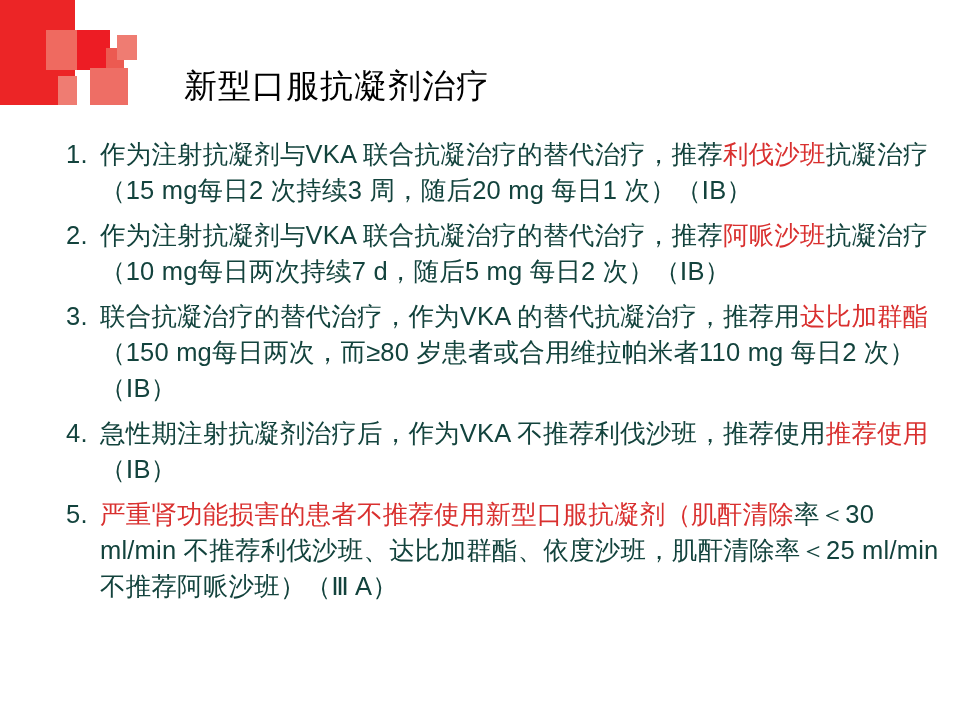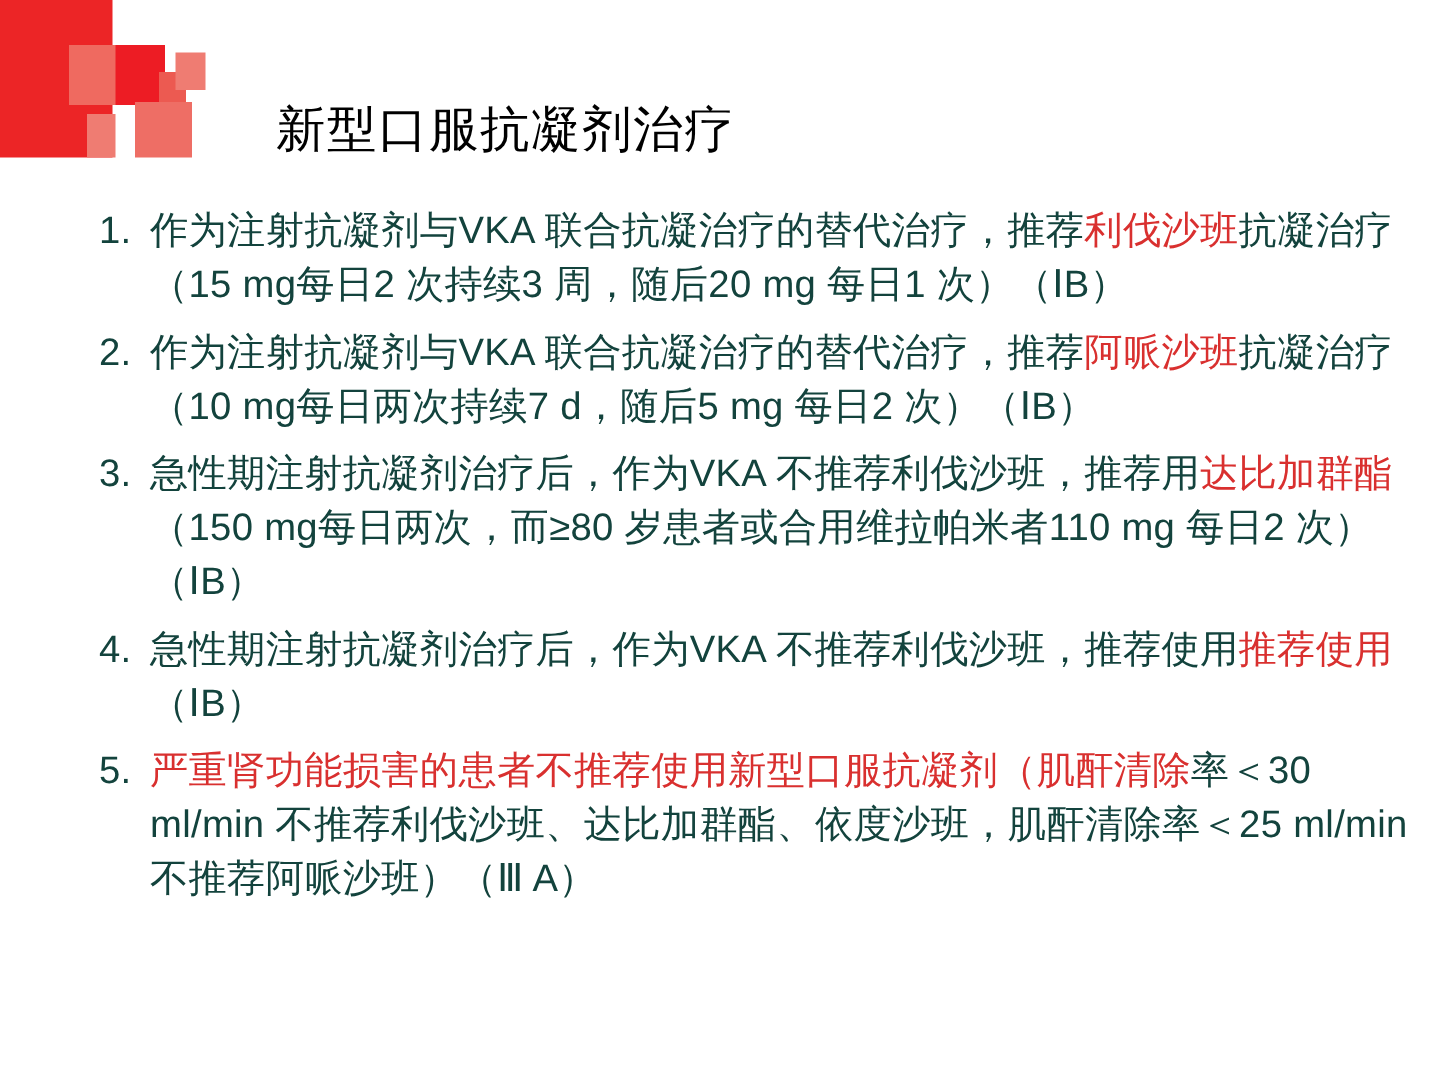--- a/index.html
+++ b/index.html
@@ -102,21 +102,21 @@
       <div class="list-item">
         <span class="item-num">1.</span>
         <span class="item-text"><span>作为注射抗凝剂与VKA 联合抗凝治疗的替代治疗，推荐</span><span class="hl">利伐沙班</span><span>抗凝治疗（15 mg每日2 次持续3 周，随后20 mg 每日1 次）（ⅠB）</span></span>
       </div>
       <div class="list-item">
         <span class="item-num">2.</span>
         <span class="item-text"><span>作为注射抗凝剂与VKA 联合抗凝治疗的替代治疗，推荐</span><span class="hl">阿哌沙班</span><span>抗凝治疗（10 mg每日两次持续7 d，随后5 mg 每日2 次）（ⅠB）</span></span>
       </div>
       <div class="list-item">
         <span class="item-num">3.</span>
-        <span class="item-text"><span>急性期注射抗凝剂治疗后，作为VKA 不推荐利伐沙班，推荐用</span><span class="hl">达比加群酯</span><span>（150 mg每日两次，而≥80 岁患者或合用维拉帕米者110 mg 每日2 次）（ⅠB）</span></span>
+        <span class="item-text"><span>联合抗凝治疗的替代治疗，作为VKA 的替代抗凝治疗，推荐用</span><span class="hl">达比加群酯</span><span>（150 mg每日两次，而≥80 岁患者或合用维拉帕米者110 mg 每日2 次）（ⅠB）</span></span>
       </div>
       <div class="list-item">
         <span class="item-num">4.</span>
         <span class="item-text"><span>急性期注射抗凝剂治疗后，作为VKA 不推荐利伐沙班，推荐使用</span><span class="hl">推荐使用</span><span>（ⅠB）</span></span>
       </div>
       <div class="list-item">
         <span class="item-num">5.</span>
         <span class="item-text"><span class="hl">严重肾功能损害的患者不推荐使用新型口服抗凝剂（肌酐清除</span><span>率＜30 ml/min 不推荐利伐沙班、达比加群酯、依度沙班，肌酐清除率＜25 ml/min 不推荐阿哌沙班）（Ⅲ A）</span></span>
       </div>
     </div>

